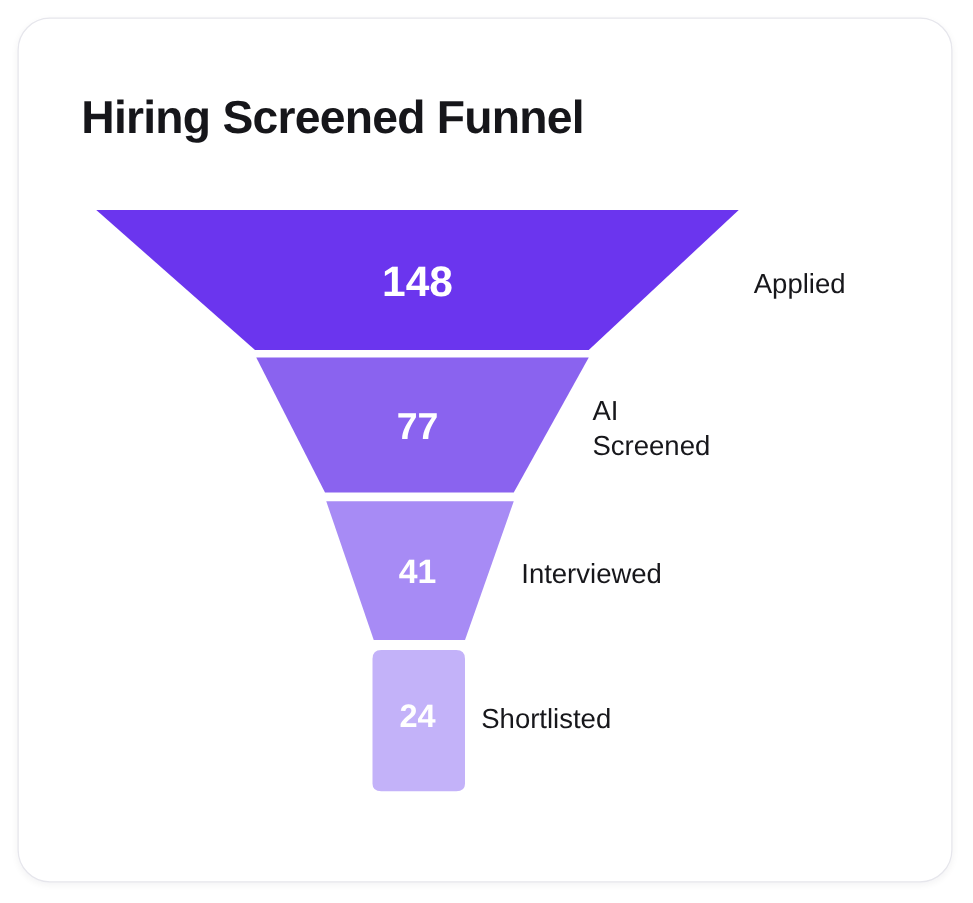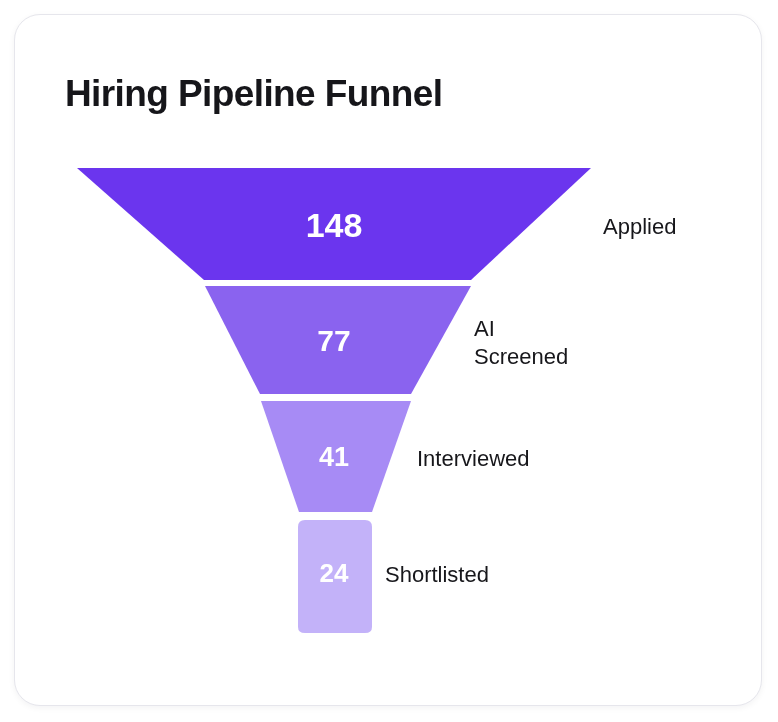--- a/index.html
+++ b/index.html
@@ -55,21 +55,21 @@
     font-size: 22px;
     font-weight: normal;
   }
   .seg-shape { stroke: none; }
 </style>
 </head>
 <body>
 
 <div id="card">
 
-  <div id="chart-title">Hiring Pipeline Funnel</div>
+  <div id="chart-title">Hiring Screened Funnel</div>
 
   <svg id="funnel-area" viewBox="0 0 748 692">
 
     <g>
       <polygon class="seg-shape" points="62,153 576,153 456,265 189,265" fill="#6b35ee"></polygon>
       <text class="seg-value" x="319" y="213" font-size="34">148</text>
       <text class="seg-label" x="588" y="219">Applied</text>
     </g>
 
     <g>

